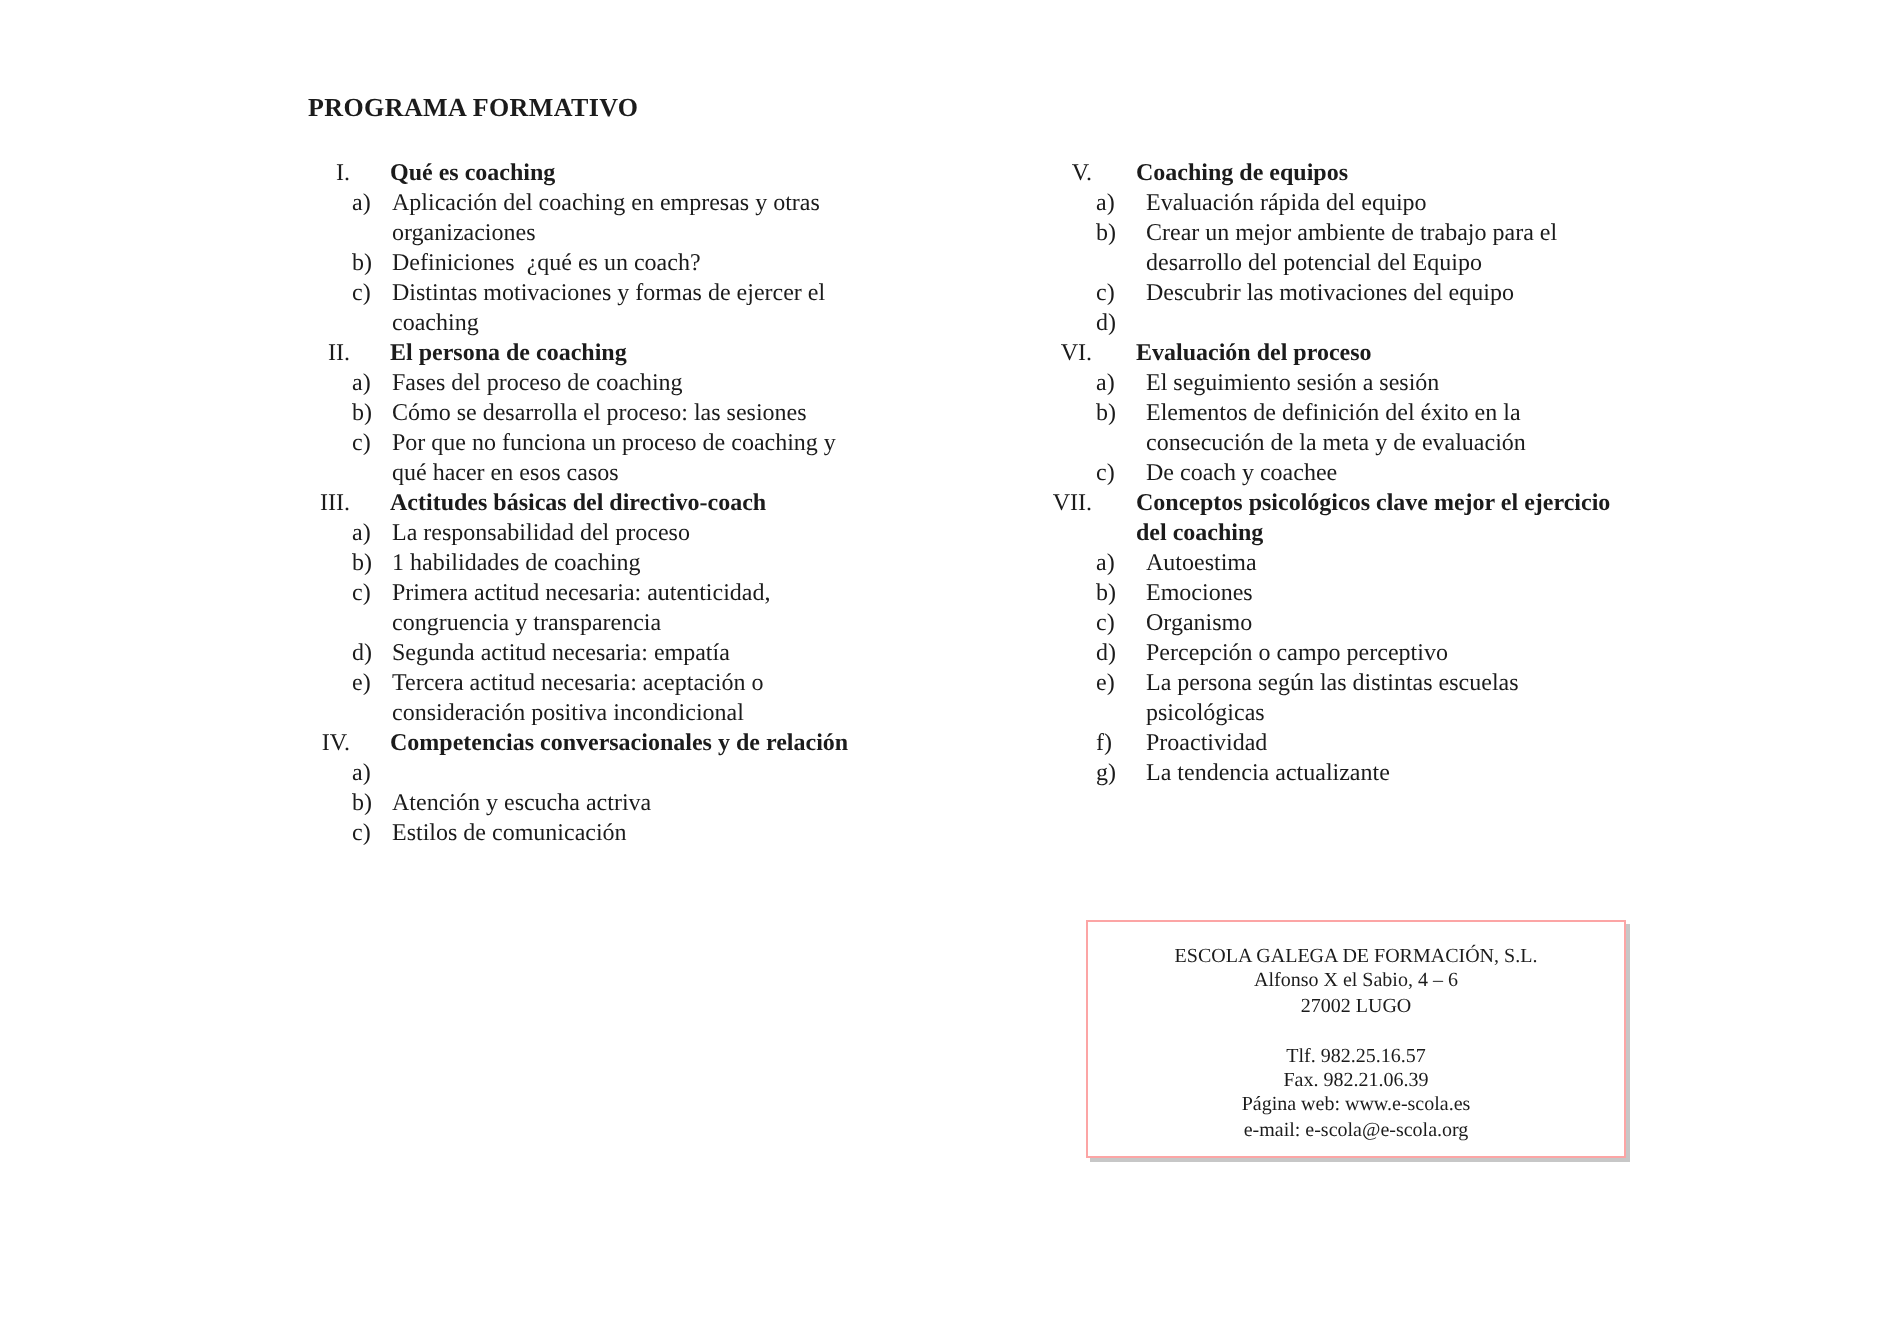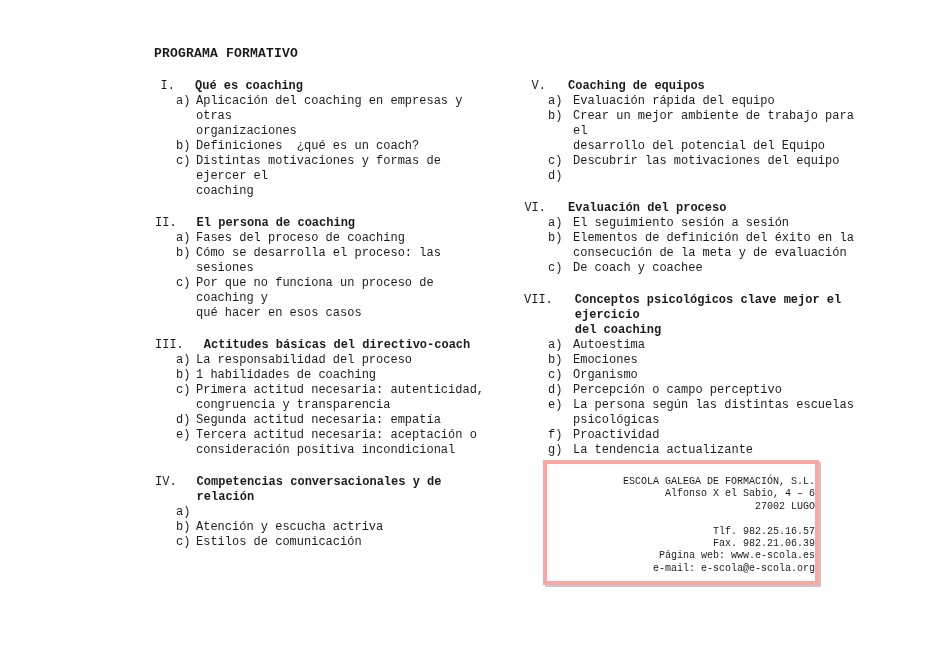--- a/index.html
+++ b/index.html
@@ -4,36 +4,36 @@
 <style>
   html, body { margin: 0; padding: 0; }
   body {
     width: 941px; height: 665px;
     background: #ffffff;
     font-family: "Liberation Serif", "DejaVu Serif", serif;
     color: #1b1b1b;
     position: relative;
     overflow: hidden;
   }
-  .page { position: absolute; inset: 0; background: #fff; font-family: Liberation Mono, monospace; }
+  .page { position: absolute; inset: 0; background: #fff; }
 
   .doc-title {
     position: absolute;
     left: 154px; top: 46px;
     font-size: 13px; font-weight: bold;
     letter-spacing: 0.2px;
     line-height: 15px;
     white-space: pre;
   }
 
   .col { position: absolute; top: 79px; font-size: 12px; line-height: 15px; }
   .col-left  { left: 155px; width: 330px; }
   .col-right { left: 524px; width: 345px; }
 
-  .sec + .sec { margin-top: 17px; }
+  .sec + .sec { }
 
   .row { display: flex; align-items: flex-start; }
 
   .num {
     flex: 0 0 20px;
     text-align: right;
     white-space: pre;
   }
   .col-right .num { flex-basis: 22px; }
 
@@ -50,24 +50,24 @@
     white-space: pre;
   }
   .col-right .letter { flex-basis: 25px; margin-left: 24px; }
 
   .itext { white-space: pre-wrap; }
 
   .contact-box {
     position: absolute;
     left: 543px; top: 460px;
     width: 268px; height: 105px;
-    border: 4px solid #fca5a5;
+    border: 1px solid #fca5a5;
     box-shadow: 2px 2px 0 rgba(130,130,130,0.45);
     background: #fff;
-    text-align: right;
+    text-align: center;
     padding-top: 12px;
     font-size: 10px;
   }
   .cline { line-height: 12.4px; min-height: 12.4px; white-space: pre; }
 </style>
 </head>
 <body>
 
 <div class="page">
 

